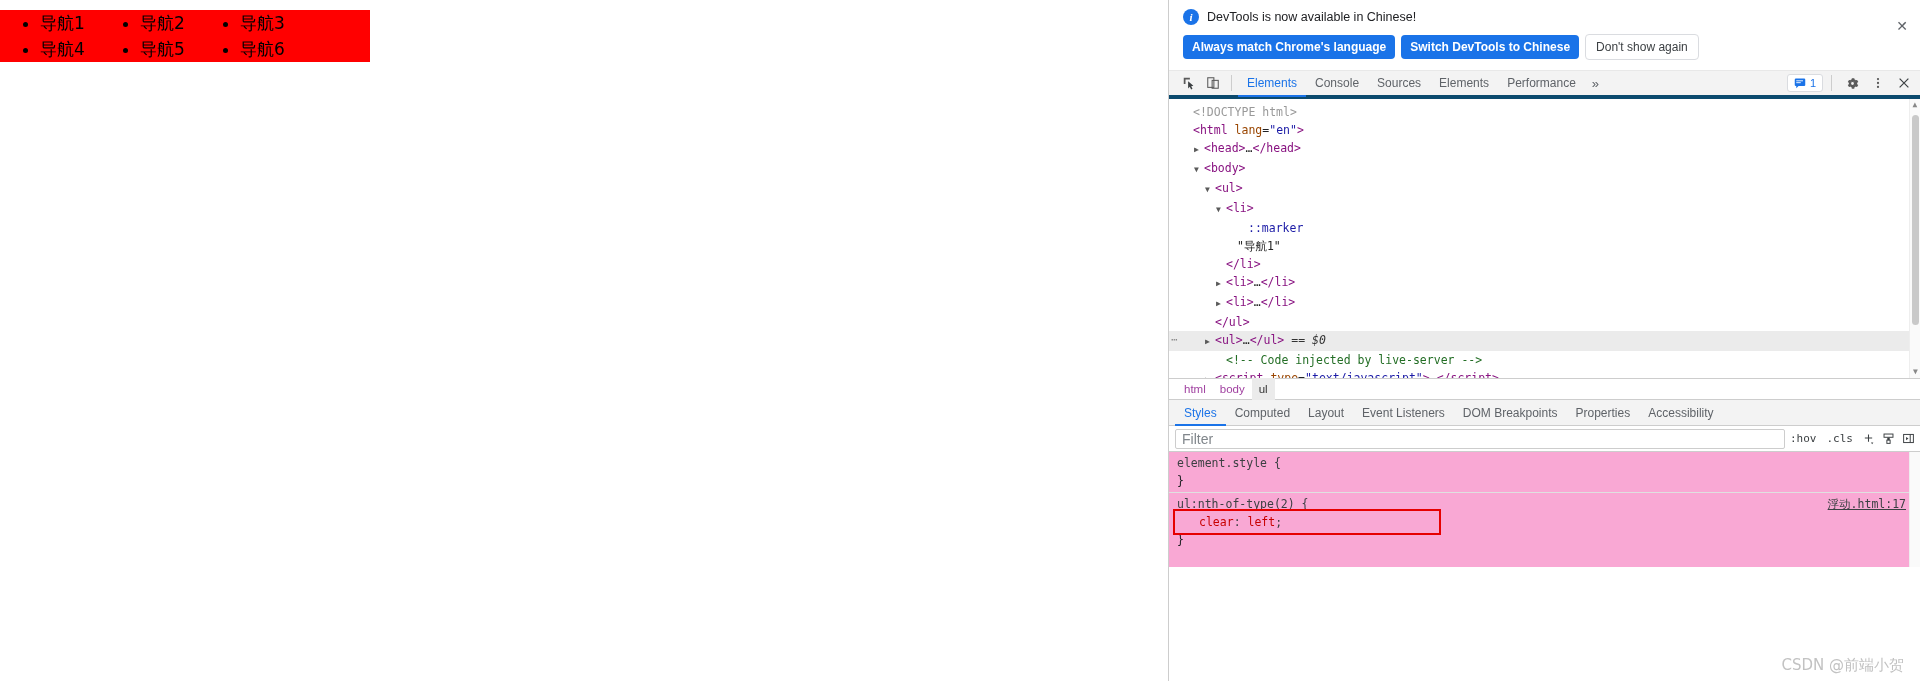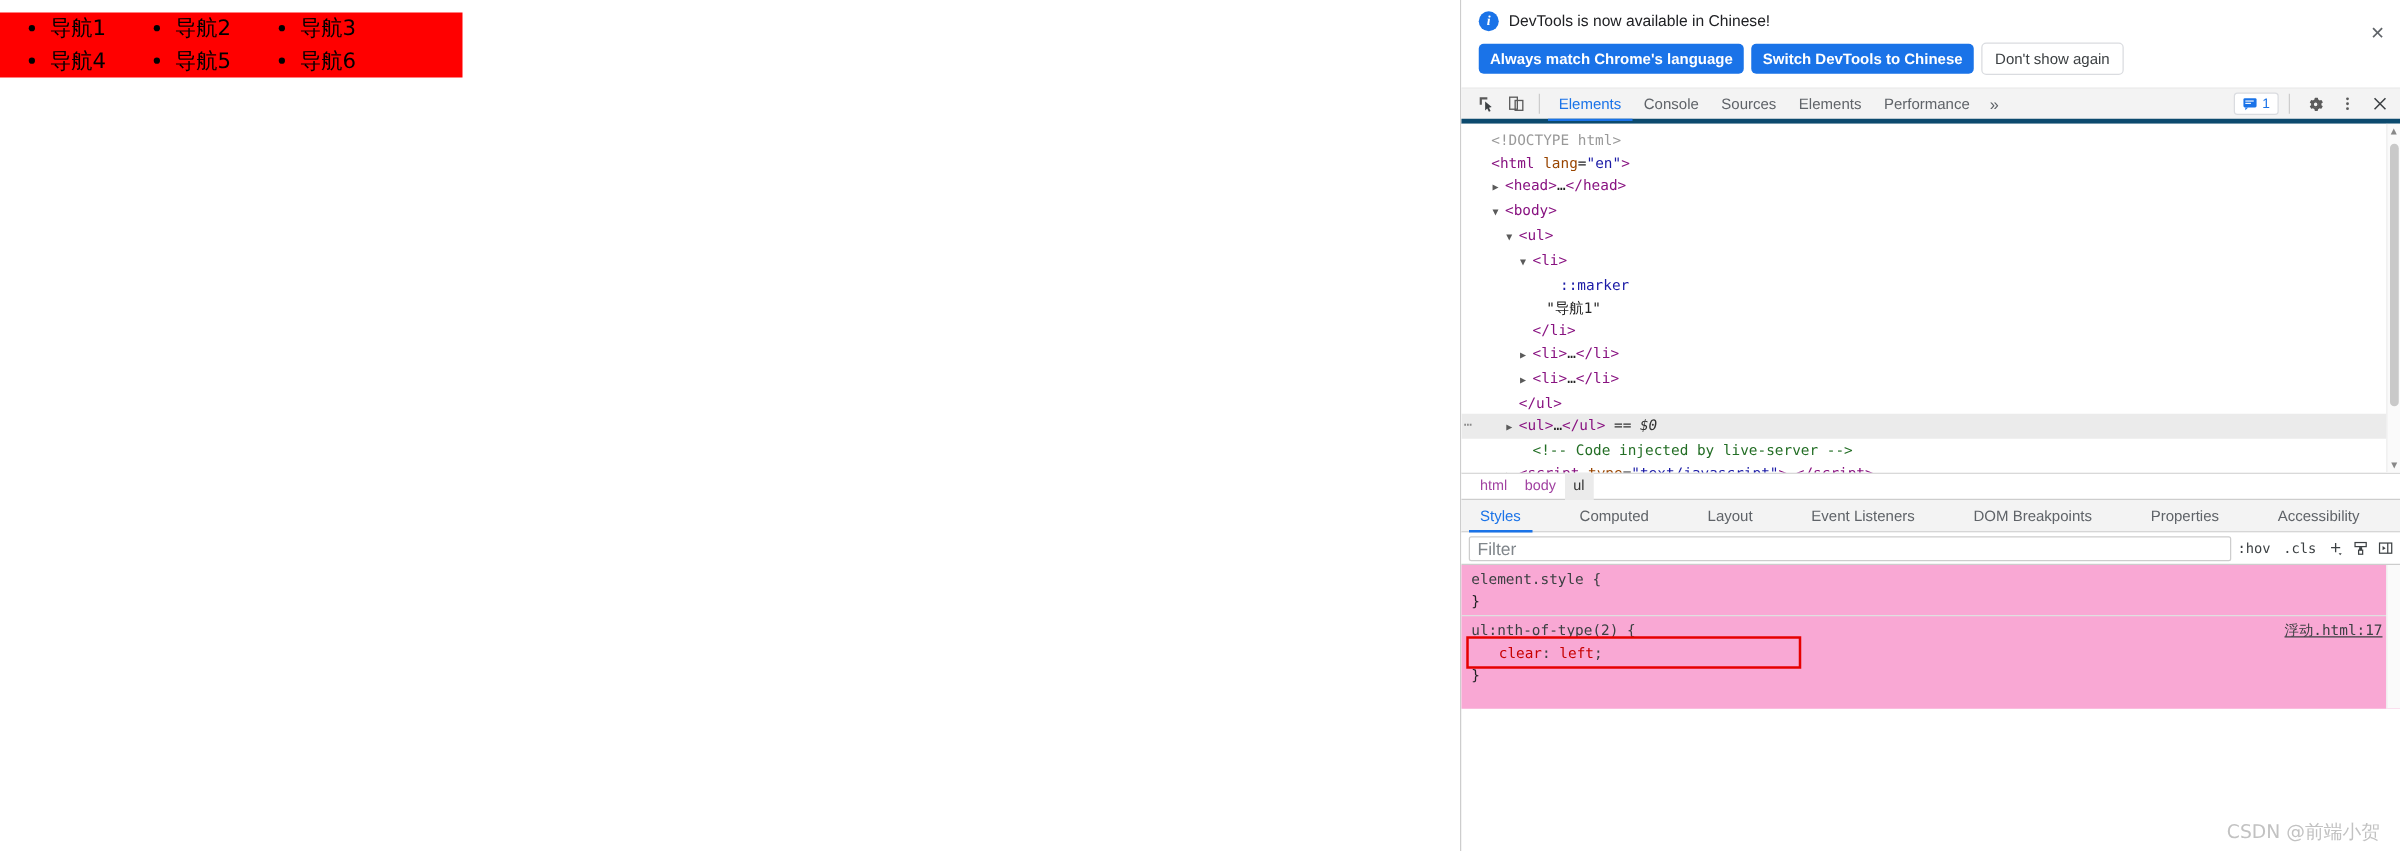--- a/index.html
+++ b/index.html
@@ -160,21 +160,20 @@
   }
   .crumb { padding: 0 7px; color: #a142a1; cursor: pointer; line-height: 22px; }
   .crumb.active { background: #ebebeb; color: #333; }
 
   
   .styles-tabs {
     display: flex; align-items: center;
     height: 26px; background: #f3f3f3;
     border-bottom: 1px solid #cdcdcd;
     padding-left: 6px;
-    gap: 29px;
   }
   .stab {
     padding: 0 9px; height: 26px; line-height: 26px;
     font-size: 12px; color: #5f6368; cursor: pointer; white-space: nowrap;
   }
   .stab.active { color: #1a73e8; box-shadow: inset 0 -2px 0 #1a73e8; }
 
   
   .filter-bar {
     display: flex; align-items: center;

